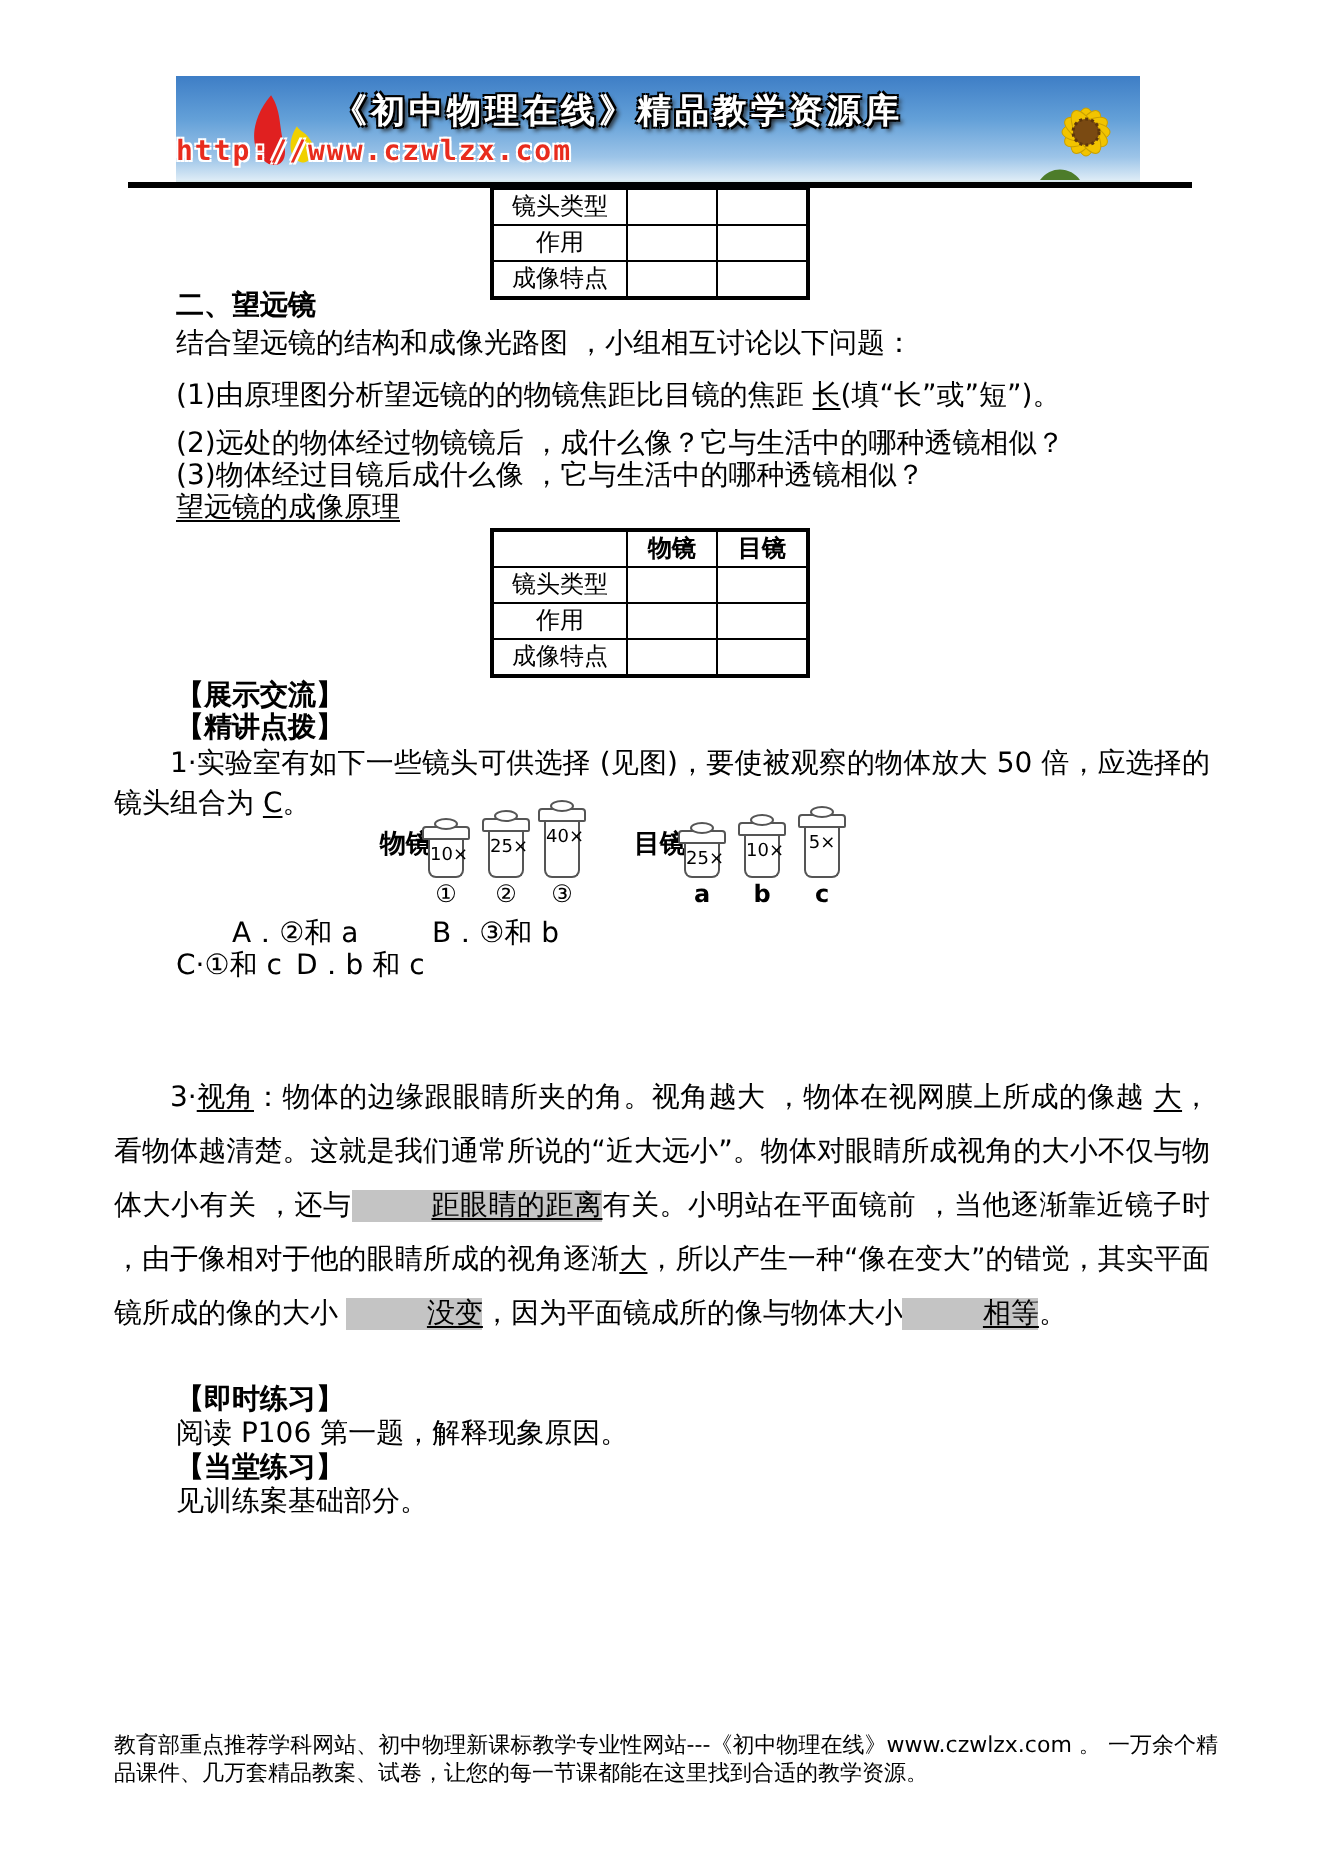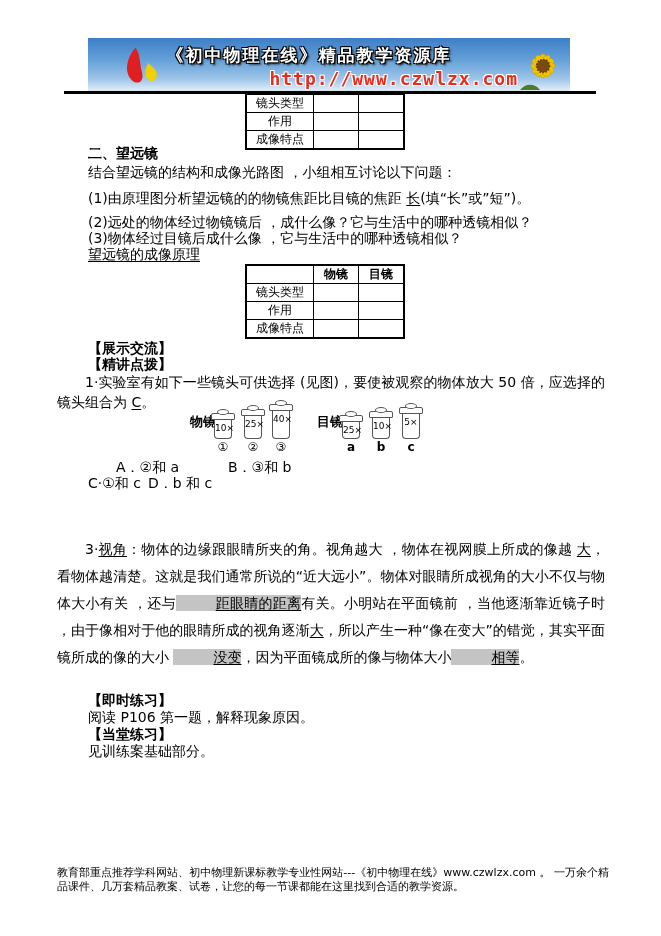--- a/index.html
+++ b/index.html
@@ -11,22 +11,22 @@
   .u{text-decoration:underline;text-underline-offset:2px;}
   .hl{background:#c4c4c4;text-decoration:underline;text-underline-offset:2px;padding-left:40px;}
   .para{font-size:14px;text-align:justify;white-space:normal;}
   
   .banner{position:absolute;left:88px;top:38px;width:482px;height:54px;
     background:linear-gradient(180deg,#3e7ec6 0%,#63a0d8 40%,#9cc4e8 75%,#dcebf6 96%,#cfe0d8 100%);
     overflow:hidden;}
   .banner-title{position:absolute;left:0;right:40px;top:6px;text-align:center;
     color:#fff;font-weight:bold;font-size:17px;letter-spacing:2px;white-space:nowrap;
     text-shadow:-1px -1px 0 #000,1px -1px 0 #000,-1px 1px 0 #000,1px 1px 0 #000,2px 2px 2px #222;}
-  .banner-url{position:absolute;left:0;right:52px;top:30px;text-align:right;
-    color:#e82c1e;font-weight:bold;font-size:18px;letter-spacing:1px;
+  .banner-url{position:absolute;left:0;right:52px;top:30px;text-align:left;
+    color:#e82c1e;font-weight:bold;font-size:14px;letter-spacing:1px;
     font-family:"DejaVu Sans Mono","Liberation Mono",monospace;
     text-shadow:1px 1px 0 #fff,-1px -1px 0 #fff,1px -1px 0 #fff,-1px 1px 0 #fff;}
   .banner-logo{position:absolute;left:32px;top:8px;width:44px;height:42px;}
   .banner-flower{position:absolute;right:4px;top:6px;width:50px;height:48px;}
   
   .rule{position:absolute;left:64px;top:91px;width:532px;height:3px;background:#000;}
   
   table.grid{border-collapse:collapse;border:2px solid #000;}
   table.grid td{border:1px solid #000;text-align:center;vertical-align:middle;
     font-size:12px;padding:0;}
@@ -177,21 +177,21 @@
   </div>
 
   <div class="lens-tag" style="left:211px;top:440px;">①</div>
   <div class="lens-tag" style="left:241px;top:440px;">②</div>
   <div class="lens-tag" style="left:269px;top:440px;">③</div>
   <div class="lens-tag bold" style="left:339px;top:440px;">a</div>
   <div class="lens-tag bold" style="left:369px;top:440px;">b</div>
   <div class="lens-tag bold" style="left:399px;top:440px;">c</div>
 
   <div class="abs t" style="left:88px;top:459px;margin-left:28px;">A．②和 a</div>
-  <div class="abs t" style="left:228px;top:459px;">B．③和 b</div>
+  <div class="abs t" style="left:216px;top:459px;">B．③和 b</div>
   <div class="abs t" style="left:88px;top:475px;">C·①和 c</div>
   <div class="abs t" style="left:148px;top:475px;">D．b 和 c</div>
 
 
   <div class="abs para" style="left:57px;top:536px;width:548px;text-indent:28px;line-height:27px;">
     <span>3·</span><span class="u">视角</span><span>：物体的边缘跟眼睛所夹的角。视角越大 ，物体在视网膜上所成的像越 </span><span class="u">大</span><span>，看物体越清楚。这就是我们通常所说的“近大远小”。物体对眼睛所成视角的大小不仅与物体大小有关 ，还与</span><span class="hl">距眼睛的距离</span><span>有关。小明站在平面镜前 ，当他逐渐靠近镜子时 ，由于像相对于他的眼睛所成的视角逐渐</span><span class="u">大</span><span>，所以产生一种“像在变大”的错觉，其实平面镜所成的像的大小 </span><span class="hl">没变</span><span>，因为平面镜成所的像与物体大小</span><span class="hl">相等</span><span>。</span>
   </div>
 
   <div class="abs t bold" style="left:88px;top:692px;">【即时练习】</div>
   <div class="abs t" style="left:88px;top:709px;">阅读 P106 第一题，解释现象原因。</div>

